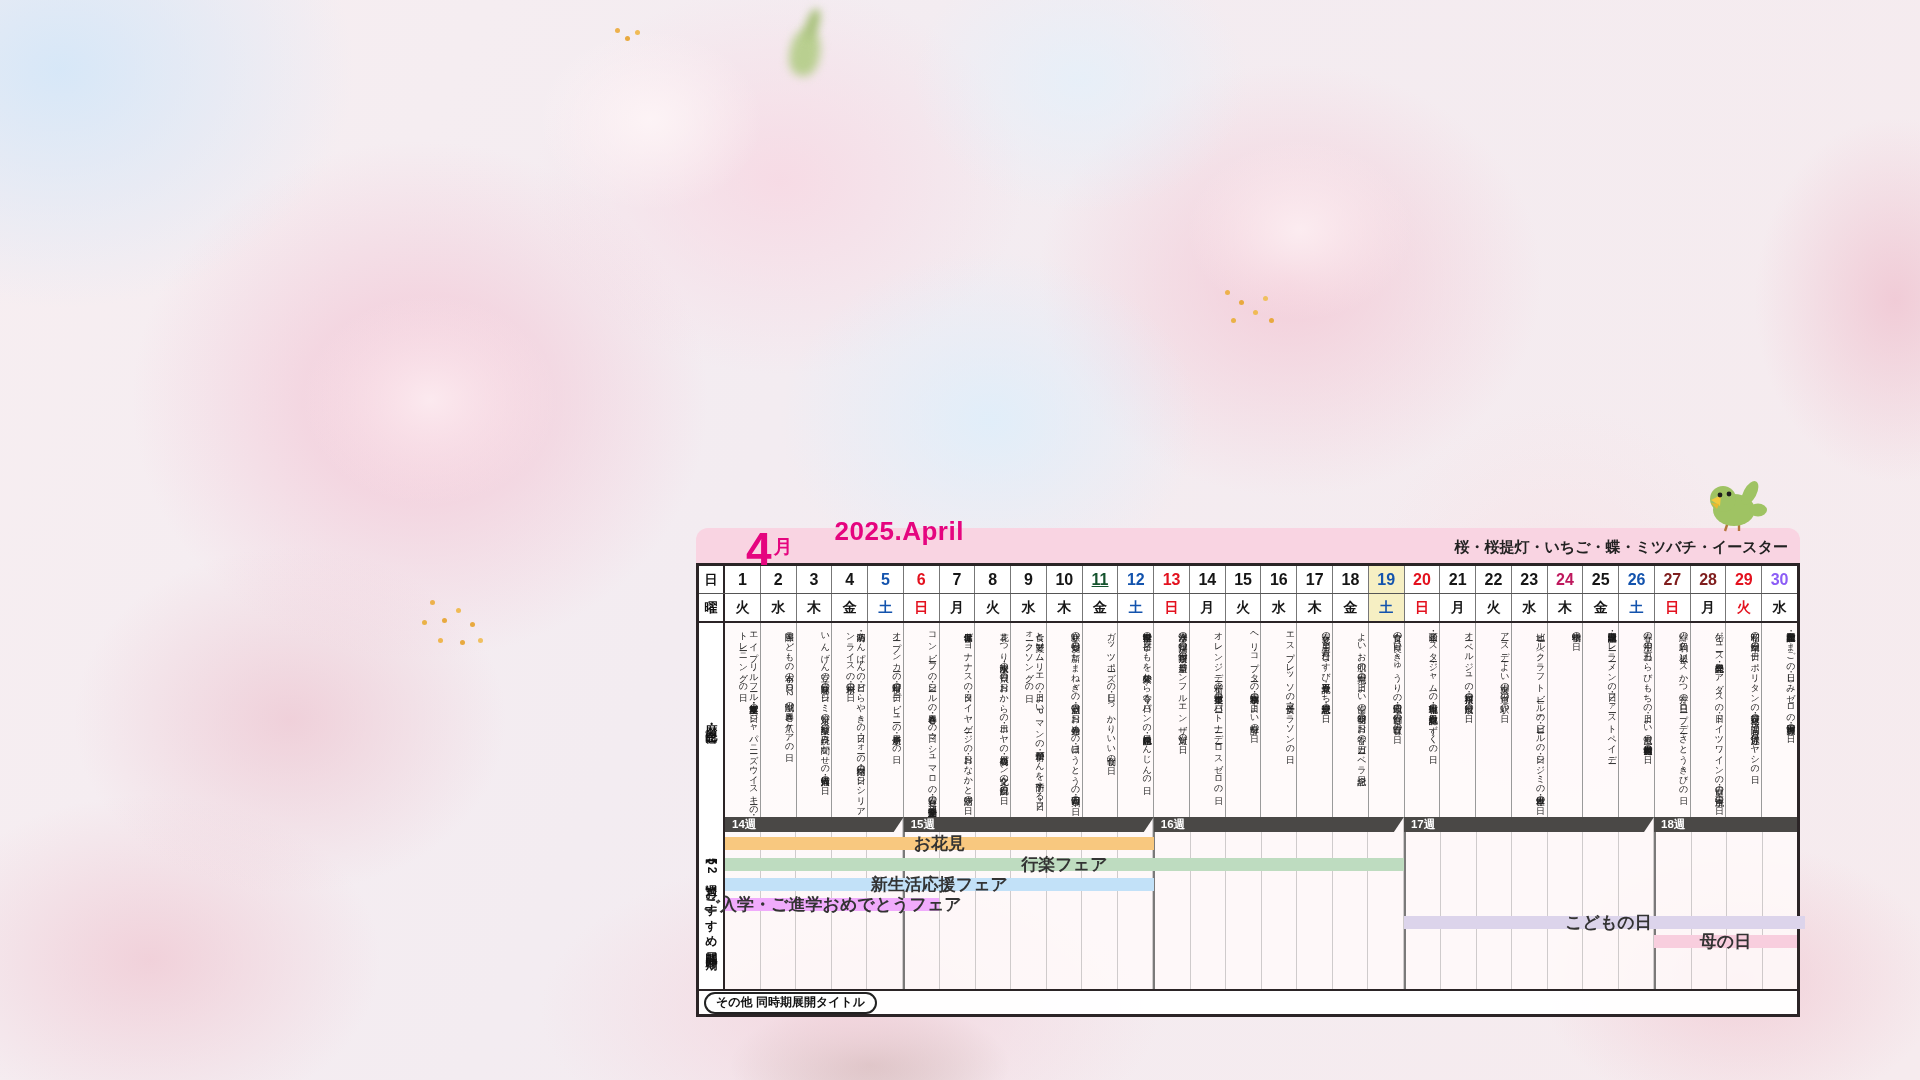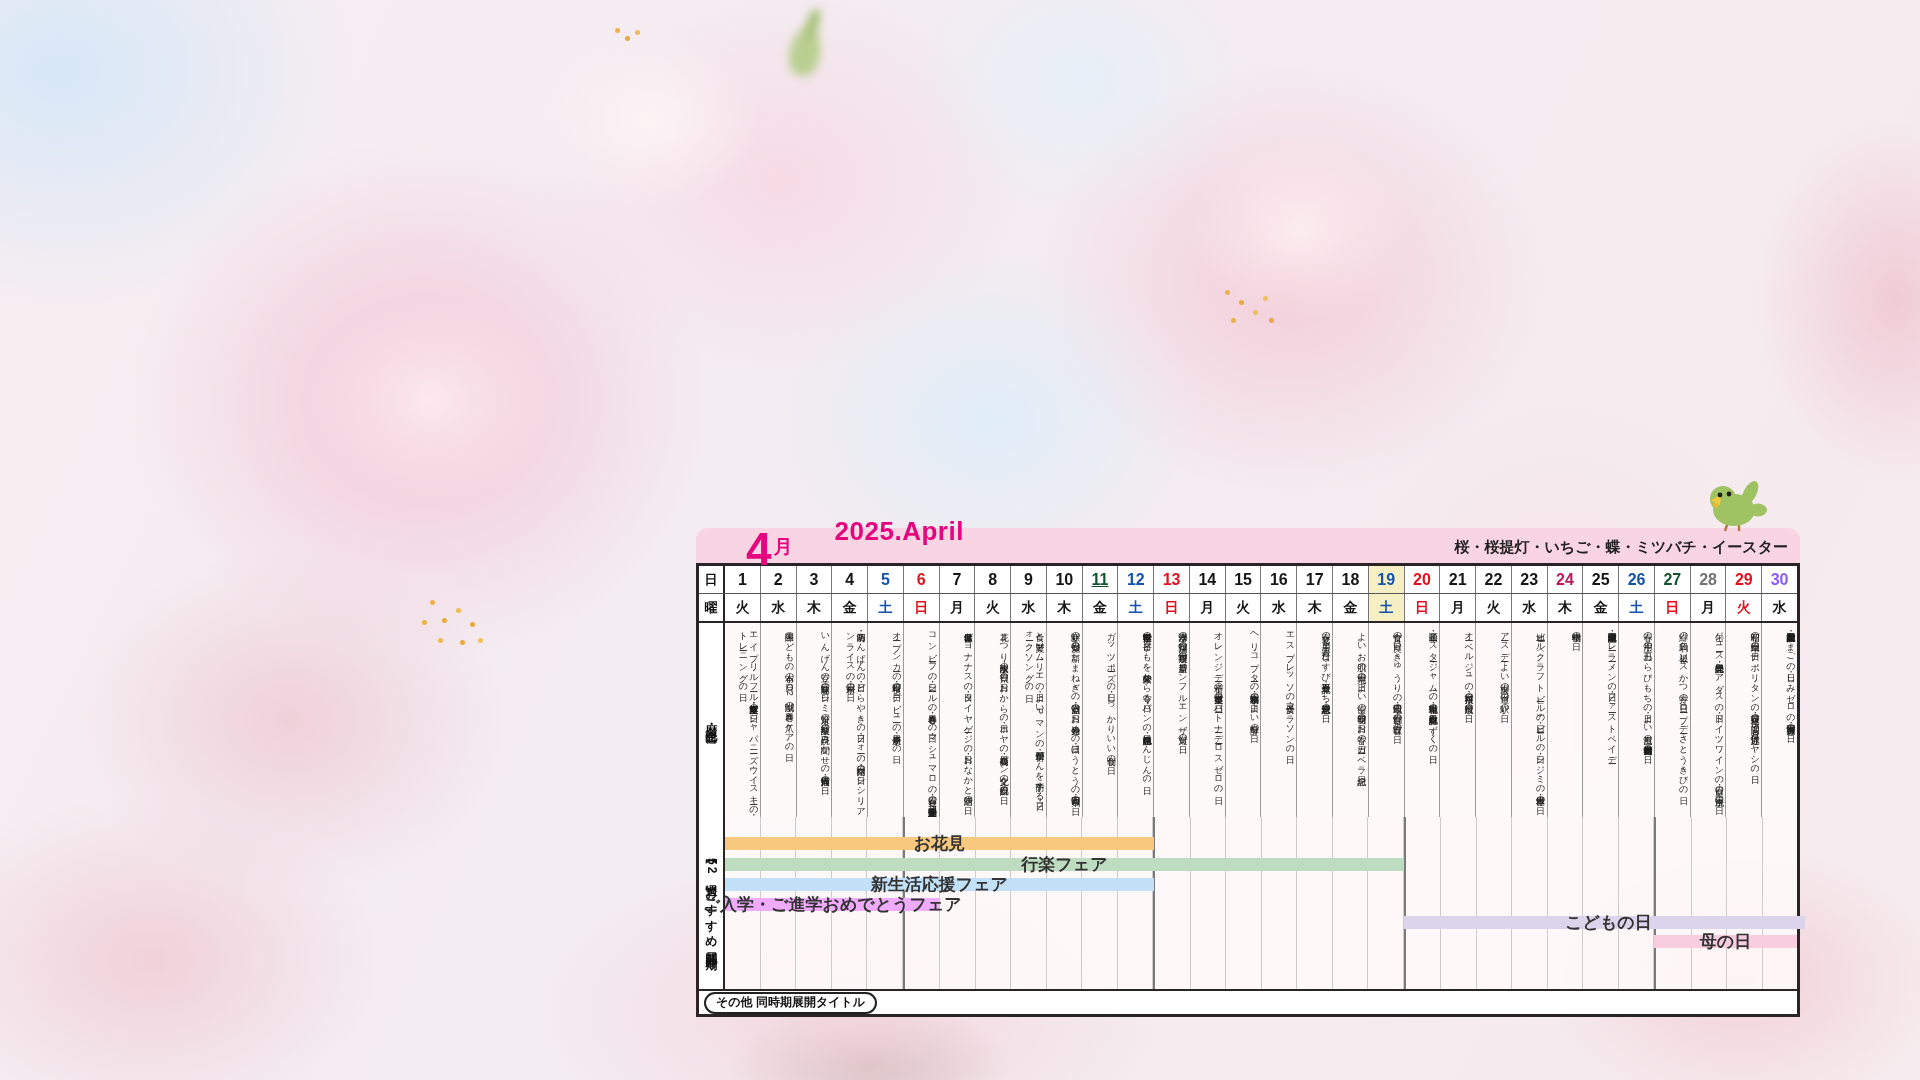--- a/index.html
+++ b/index.html
@@ -144,22 +144,22 @@
             <div class="dc" style="color: rgb(22, 22, 22);">17</div>
             <div class="dc" style="color: rgb(22, 22, 22);">18</div>
             <div class="dc hl" style="color: rgb(19, 83, 173);">19</div>
             <div class="dc" style="color: rgb(227, 17, 30);">20</div>
             <div class="dc" style="color: rgb(22, 22, 22);">21</div>
             <div class="dc" style="color: rgb(22, 22, 22);">22</div>
             <div class="dc" style="color: rgb(22, 22, 22);">23</div>
             <div class="dc" style="color: #be185d;">24</div>
             <div class="dc" style="color: rgb(22, 22, 22);">25</div>
             <div class="dc" style="color: rgb(19, 83, 173);">26</div>
-            <div class="dc" style="color: #14532d;">27</div>
-            <div class="dc" style="color: #737373;">28</div>
+            <div class="dc" style="color: #7f1d1d;">27</div>
+            <div class="dc" style="color: #7f1d1d;">28</div>
             <div class="dc" style="color: rgb(227, 17, 30);">29</div>
             <div class="dc" style="color: #8b5cf6;">30</div>
           </div>
       </div>
       <div class="row wk-row">
         <div class="label-cell">曜</div>
         <div class="cells">
             <div class="dc" style="color: rgb(22, 22, 22);">火</div>
             <div class="dc" style="color: rgb(22, 22, 22);">水</div>
             <div class="dc" style="color: rgb(22, 22, 22);">木</div>
@@ -255,20 +255,27 @@
               <div class="gcell"></div>
               <div class="gcell"></div>
               <div class="gcell"></div>
               <div class="gcell"></div>
               <div class="gcell"></div>
               <div class="gcell wstart"></div>
               <div class="gcell"></div>
               <div class="gcell"></div>
               <div class="gcell"></div>
             </div>
+          <div class="weekband">
+              <div class="wseg" style="left: 0%; width: 16.6667%;">14週</div>
+              <div class="wseg" style="left: 16.6667%; width: 23.3333%;">15週</div>
+              <div class="wseg" style="left: 40%; width: 23.3333%;">16週</div>
+              <div class="wseg" style="left: 63.3333%; width: 23.3333%;">17週</div>
+              <div class="wseg last" style="left: 86.6667%; width: 13.3333%;">18週</div>
+            </div>
           <div class="bars">
               <div class="gbar" style="left: 0%; width: 40%; top: 20px; background: rgb(248, 200, 127);">お花見</div>
               <div class="gbar" style="left: 0%; width: 63.3333%; top: 41px; background: rgb(190, 220, 192);">行楽フェア</div>
               <div class="gbar" style="left: 0%; width: 40%; top: 61px; background: rgb(194, 225, 248);">新生活応援フェア</div>
               <div class="gbar" style="left: 0%; width: 20%; top: 81px; background: #f0abfc;">ご入学・ご進学おめでとうフェア</div>
               <div class="gbar" style="left: 63.3333%; width: 36.6667%; top: 99px; background: rgb(220, 212, 235); padding-left: 8px;">こどもの日</div>
               <div class="gbar" style="left: 86.6667%; width: 13.3333%; top: 118px; background: rgb(248, 206, 222);">母の日</div>
             </div>
         </div>
       </div>

